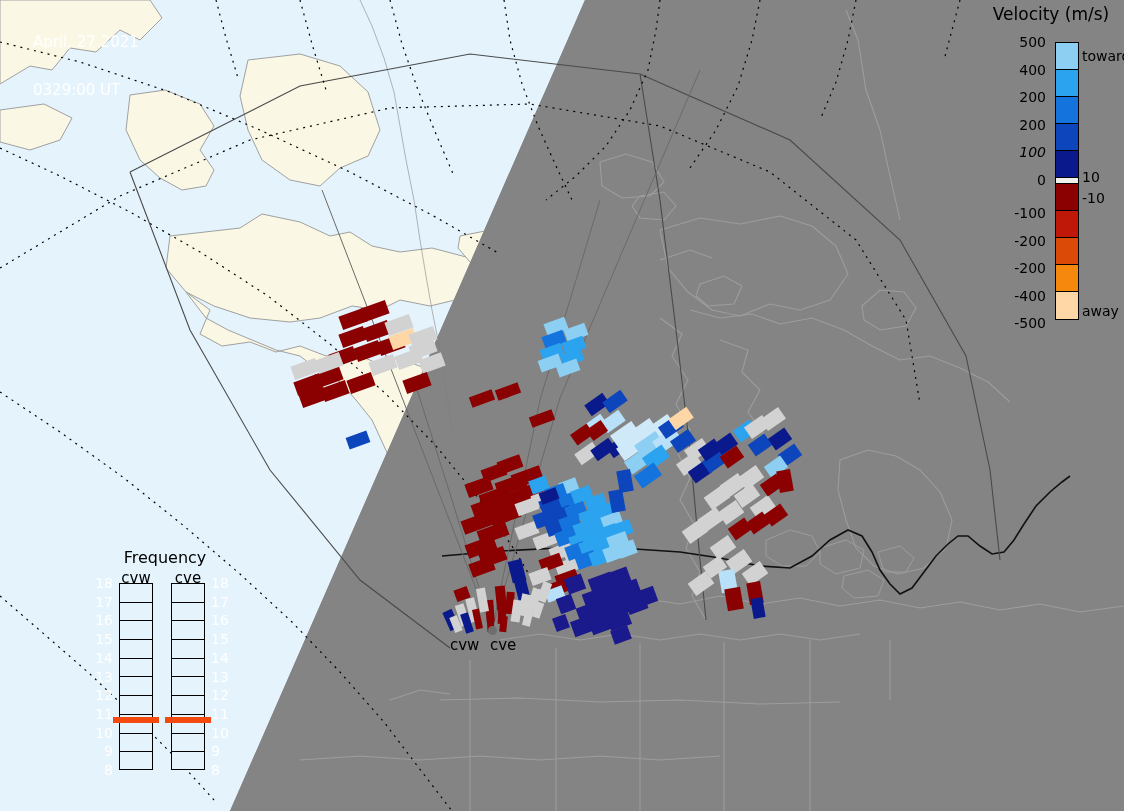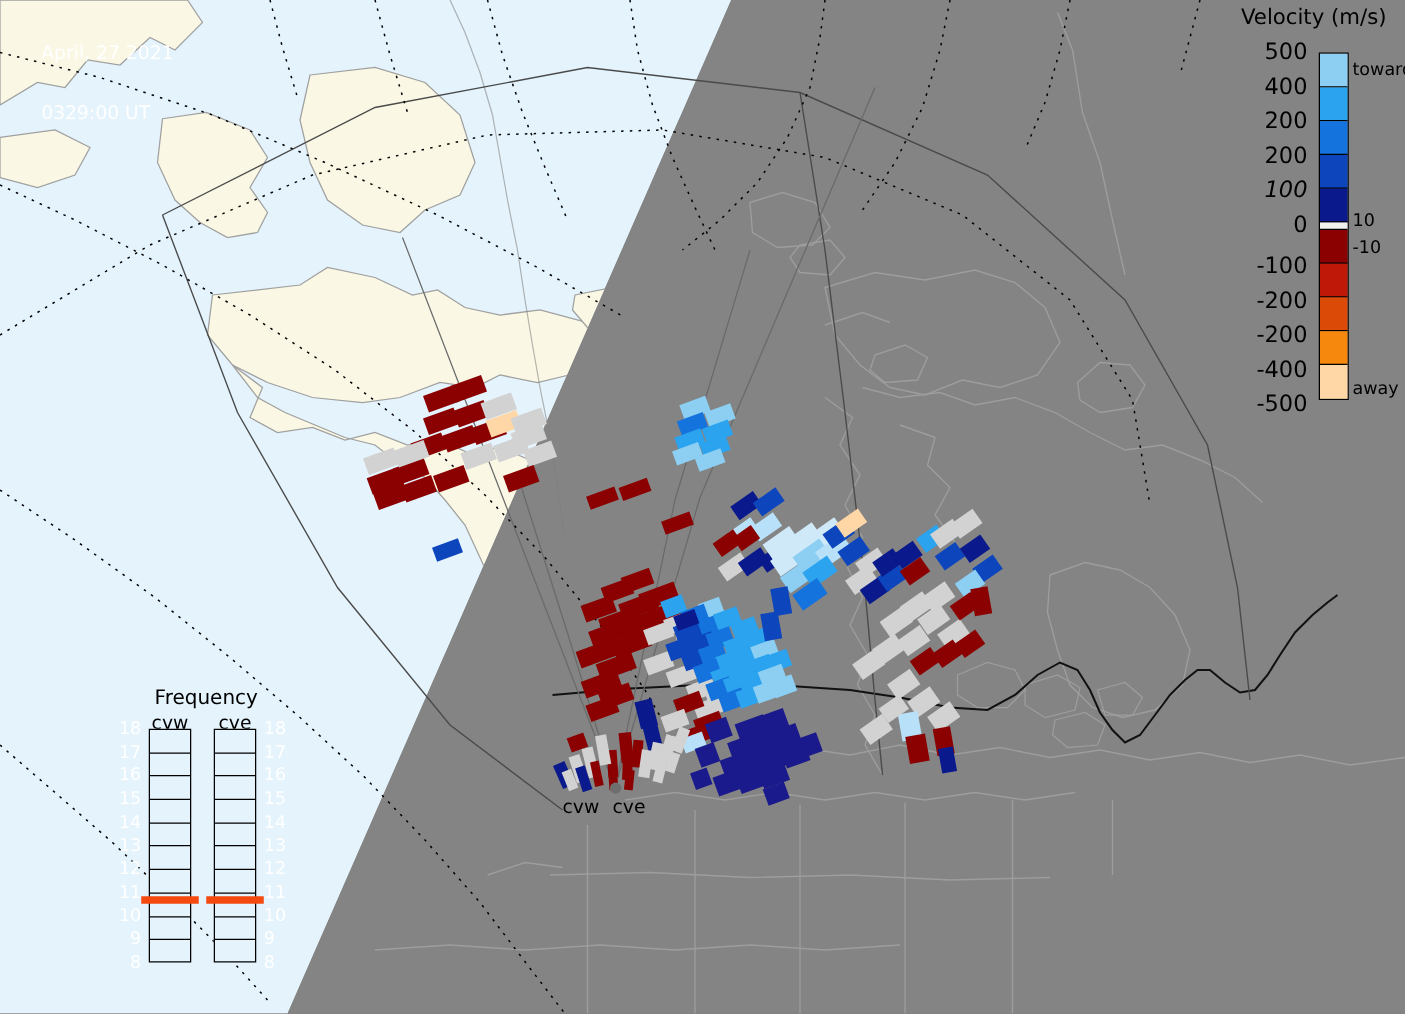--- a/index.html
+++ b/index.html
@@ -15,21 +15,21 @@
   #timestamp{position:absolute;left:5px;top:2px;color:#ffffff;font-size:15px;line-height:16px;
              letter-spacing:0px;white-space:pre;margin-left:28px;}
 
   
   #colorbar-panel{position:absolute;left:978px;top:0px;width:146px;height:340px;}
   #cb-title{position:absolute;left:0px;top:4px;width:146px;text-align:center;font-size:17px;color:#000;}
   #cb-bar{position:absolute;left:77px;top:42px;width:24px;height:278px;border:1px solid #000;
           box-sizing:border-box;display:flex;flex-direction:column;}
   #cb-bar .sw{width:100%;border-bottom:1px solid #000;box-sizing:border-box;}
   #cb-bar .sw:last-child{border-bottom:none;}
-  .cb-tick{position:absolute;right:78px;font-size:18px;color:#000;text-align:right;
+  .cb-tick{position:absolute;right:78px;font-size:14px;color:#000;text-align:right;
            white-space:nowrap;transform:translateY(-50%);}
   .cb-side{position:absolute;left:104px;font-size:14px;color:#000;white-space:nowrap;
            transform:translateY(-50%);}
 
   
   #freq-panel{position:absolute;left:85px;top:545px;width:160px;height:245px;}
   #freq-title{position:absolute;left:0px;top:3px;width:160px;text-align:center;font-size:16px;color:#000;}
   .freq-col-label{position:absolute;top:24px;font-size:15px;color:#000;text-align:center;width:48px;}
   .freq-box{position:absolute;top:38px;width:34px;height:187px;border:1px solid #000;
             background:#e4f3fc;box-sizing:border-box;}

